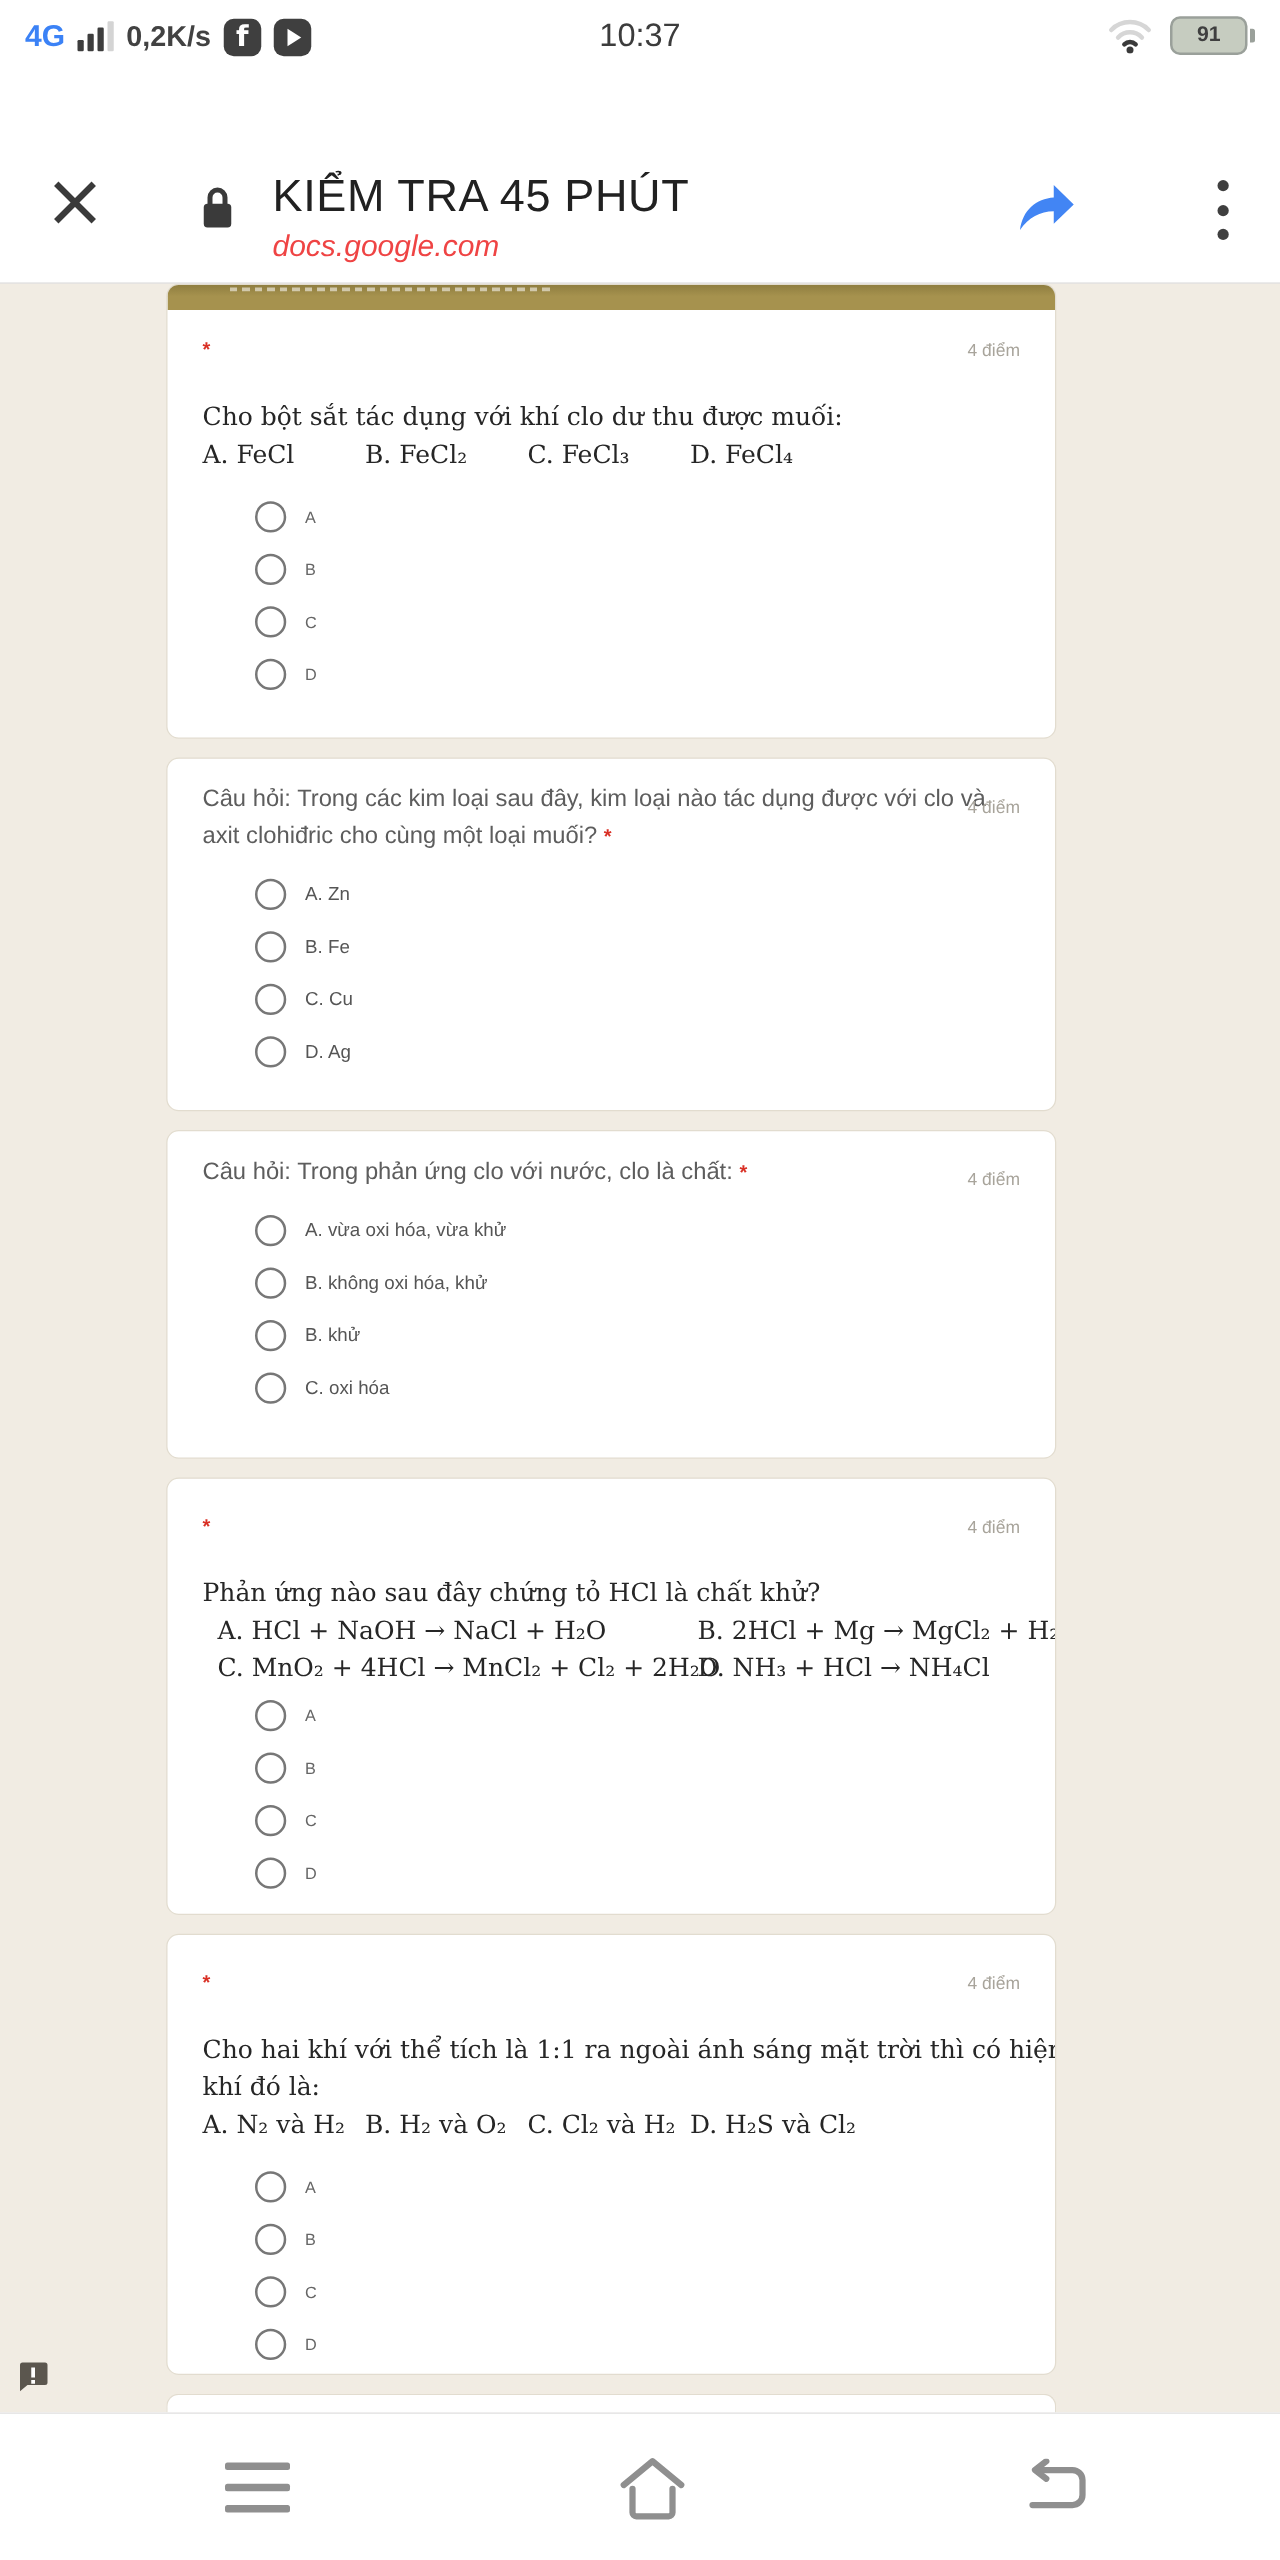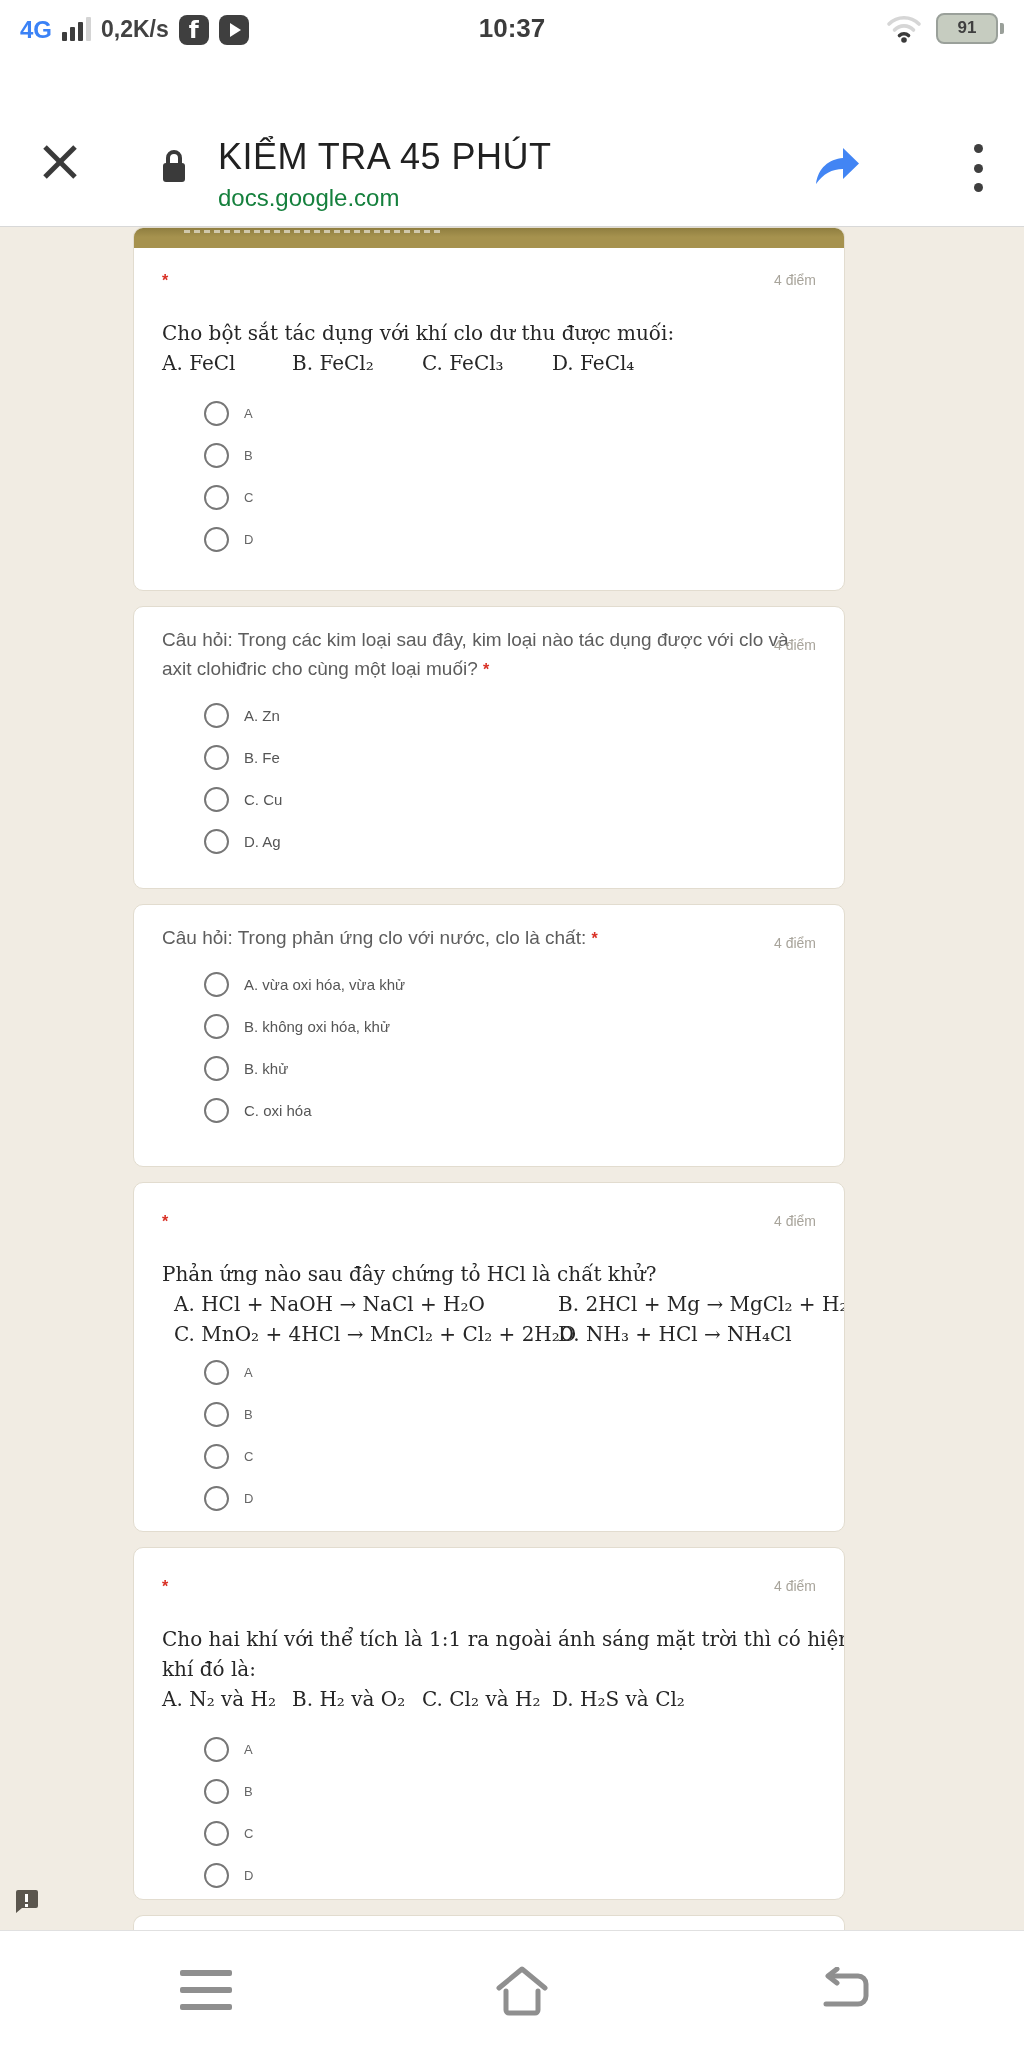--- a/index.html
+++ b/index.html
@@ -13,33 +13,33 @@
   .sig-bars{display:flex;align-items:flex-end;gap:3px;height:24px;padding-bottom:1px;}
   .sig-bars i{display:block;width:5px;background:#3d3d3d;border-radius:1px;}
   .sig-bars i:nth-child(1){height:9px;}
   .sig-bars i:nth-child(2){height:14px;}
   .sig-bars i:nth-child(3){height:19px;}
   .sig-bars i:nth-child(4){height:24px;background:#d4d4d4;}
   .sb-speed{font-size:23px;font-weight:600;color:#424242;line-height:1;padding-bottom:1px;}
   .mini-app{width:30px;height:30px;border-radius:8px;background:#3f3f3f;display:flex;align-items:center;justify-content:center;margin-bottom:-3px;}
   .fb-f{color:#fff;font-weight:700;font-size:23px;font-family:"DejaVu Sans",sans-serif;line-height:1;margin-top:2px;}
   .yt-play{width:0;height:0;border-left:11px solid #fff;border-top:7px solid transparent;border-bottom:7px solid transparent;margin-left:3px;}
-  .sb-time{position:absolute;left:50%;transform:translateX(-50%);font-size:26px;font-weight:700;color:#3c3c3c;}
+  .sb-time{position:absolute;left:50%;transform:translateX(-50%);font-size:26px;font-weight:400;color:#3c3c3c;}
   .sb-right{margin-left:auto;display:flex;align-items:center;gap:14px;}
   .battery{display:flex;align-items:center;}
   .bat-body{width:58px;height:27px;border:2px solid #9aa09a;border-radius:8px;background:#c6ccc0;display:flex;align-items:center;justify-content:center;}
   .bat-body span{font-size:17px;font-weight:700;color:#3f3f3f;}
   .bat-nub{width:4px;height:11px;background:#9aa09a;border-radius:0 2px 2px 0;margin-left:2px;}
 
   
   .browser-header{height:171px;background:#fff;position:relative;border-bottom:1px solid #d8d8d8;box-sizing:border-box;}
   .bh-close{position:absolute;left:38px;top:84px;width:44px;height:44px;cursor:pointer;}
   .bh-lock{position:absolute;left:160px;top:92px;}
   .bh-title{position:absolute;left:218px;top:80px;font-size:36px;color:#212121;letter-spacing:.5px;white-space:nowrap;}
-  .bh-url{position:absolute;left:218px;top:128px;font-size:24px;color:#15803d;}
+  .bh-url{position:absolute;left:218px;top:128px;font-size:24px;color:#ef4444;font-style:italic;}
   .bh-share{position:absolute;left:812px;top:88px;cursor:pointer;}
   .bh-kebab{position:absolute;left:956px;top:86px;width:44px;height:52px;display:flex;flex-direction:column;align-items:center;justify-content:space-between;padding:2px 0;box-sizing:border-box;cursor:pointer;}
   .bh-kebab i{width:9px;height:9px;border-radius:50%;background:#3f3f3f;}
 
   
   .content{flex:1;background:#f1ece3;position:relative;padding-left:133px;box-sizing:border-box;overflow:hidden;}
   .card{width:712px;background:#fff;border:1px solid #e2dccf;border-radius:10px;margin-bottom:15px;position:relative;box-sizing:border-box;padding:0 28px;overflow:hidden;}
   .gold-bar{height:20px;margin:0 -28px;background:linear-gradient(#8f7e40,#a6924e 45%);position:relative;}
   .ghost{position:absolute;top:2px;left:50px;width:260px;height:3px;background:repeating-linear-gradient(90deg,rgba(255,255,255,.55) 0 6px,transparent 6px 10px);}
   .points{position:absolute;top:30px;right:28px;font-size:14px;color:#a8a49b;}

